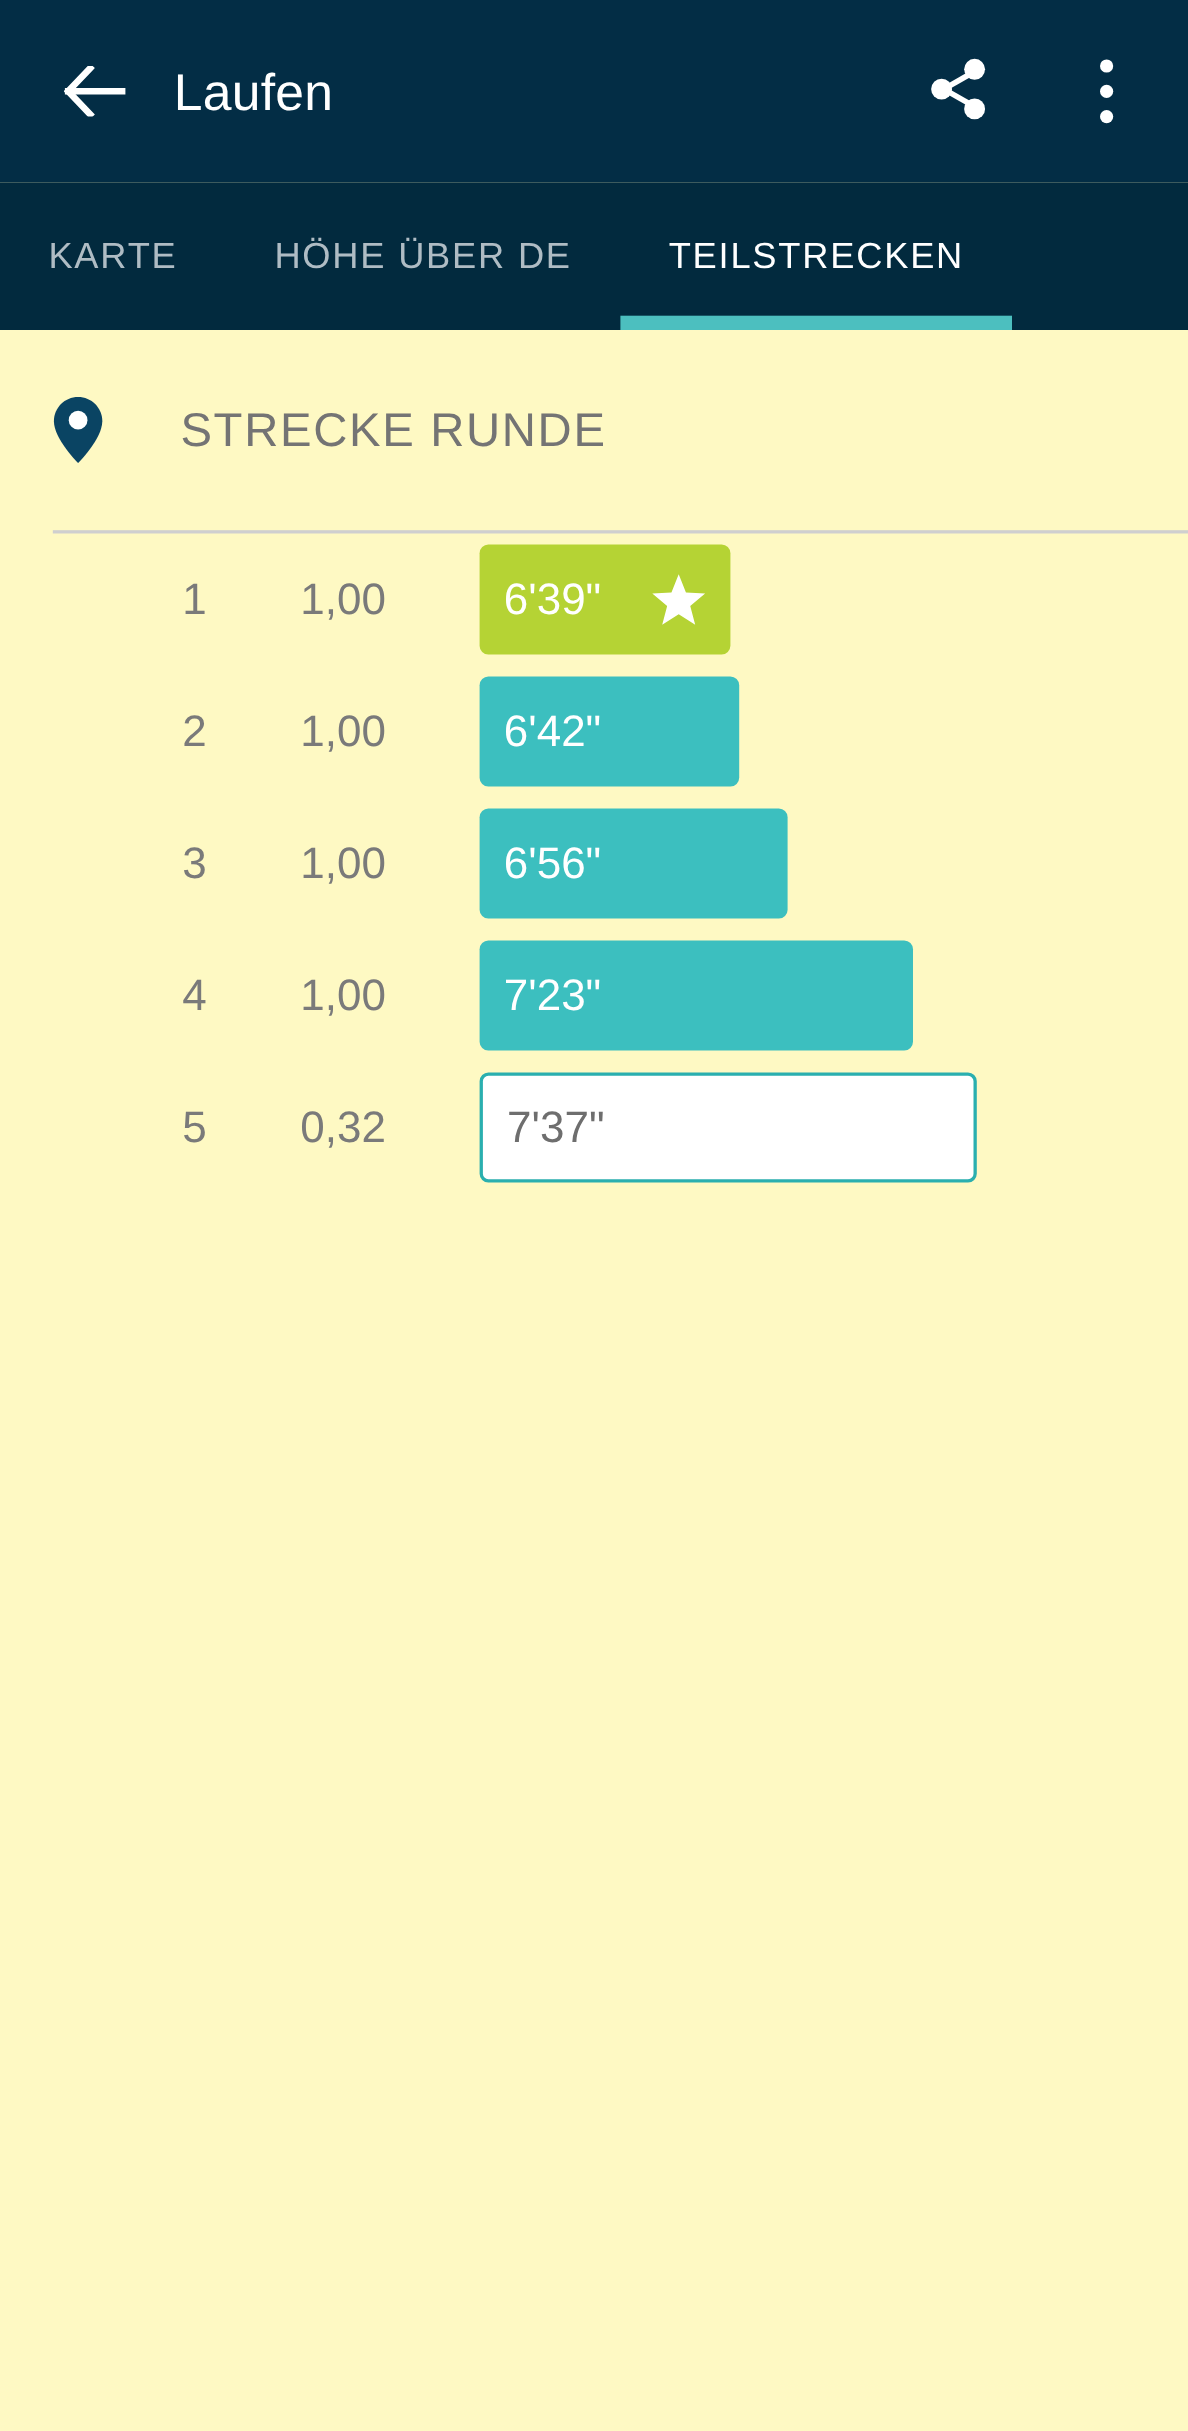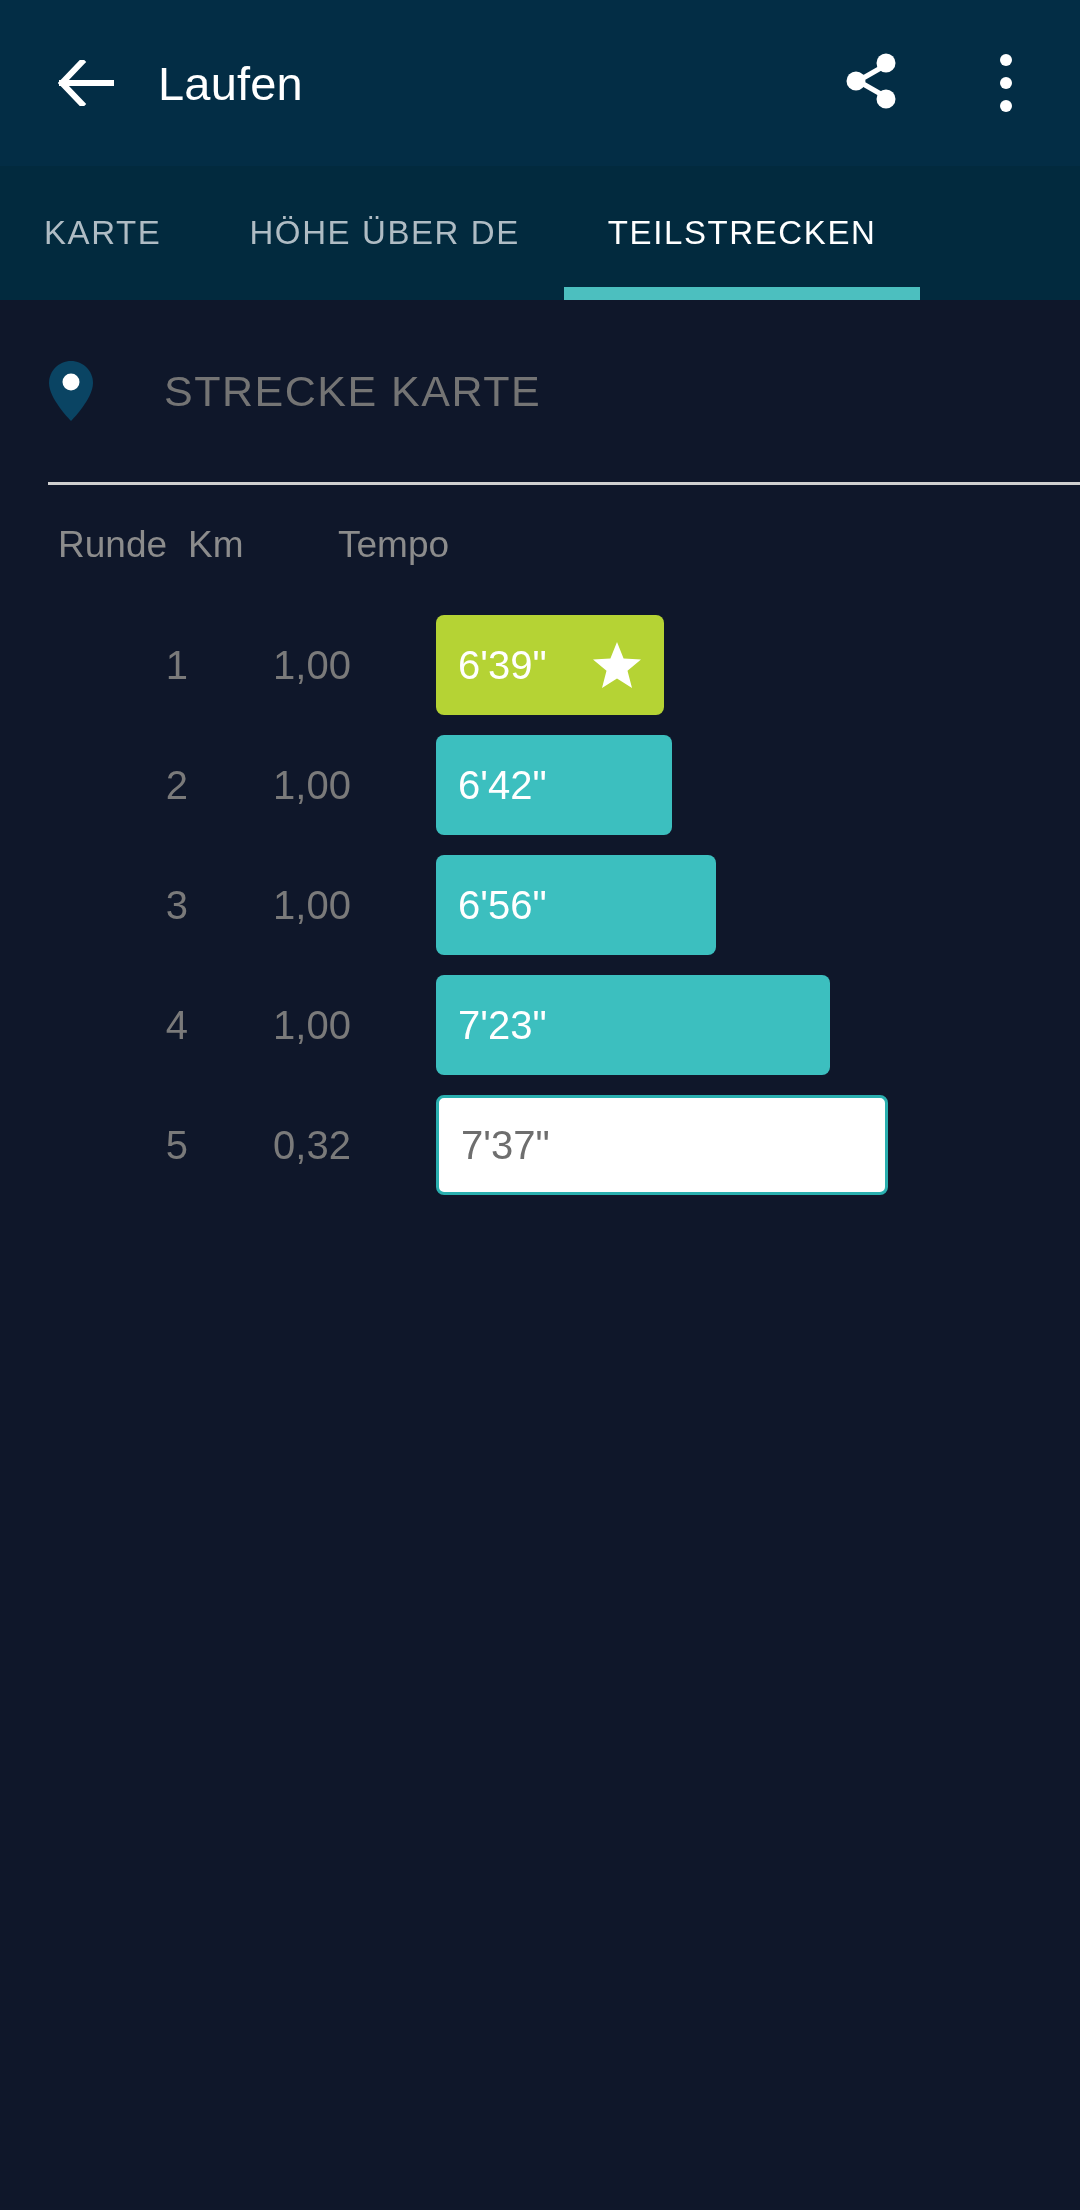--- a/index.html
+++ b/index.html
@@ -2,21 +2,21 @@
 <html><head>
 <meta charset="utf-8">
 <style>
   * { margin:0; padding:0; box-sizing:border-box; }
   html, body {
     width:1080px; height:2210px;
     background:#ffffff;
     font-family:"Liberation Sans", sans-serif;
     overflow:hidden;
   }
-  #app { position:relative; width:1080px; height:2210px; background:#0f172a; }
+  #app { position:relative; width:1080px; height:2210px; background:#fef9c3; }
 
   
   .appbar {
     position:absolute; left:0; top:0; width:1080px; height:166px;
     background:#032D45;
     display:flex; align-items:center;
   }
   .back-btn {
     width:96px; height:96px; margin-left:38px;
     display:flex; align-items:center; justify-content:center;
@@ -166,30 +166,25 @@
       </div>
   </div>
 
   <div class="section-header">
     <span class="pin-icon">
       <svg width="46" height="62" viewBox="0 0 46 62" aria-hidden="true">
         <path d="M23 1 C10.8 1 1 10.8 1 23 C1 39 23 61 23 61 C23 61 45 39 45 23 C45 10.8 35.2 1 23 1 Z" fill="#0A4463"></path>
         <circle cx="23" cy="22" r="8.5" fill="#ffffff"></circle>
       </svg>
     </span>
-    <span class="section-title">STRECKE KARTE</span>
+    <span class="section-title">STRECKE RUNDE</span>
   </div>
   <div class="divider"></div>
 
   <div class="table">
-    <div class="table-head">
-      <div class="col-runde">Runde</div>
-      <div class="col-km">Km</div>
-      <div class="col-tempo">Tempo</div>
-    </div>
     <div id="rows-container">
         <div class="table-row">
           <div class="col-runde cell-num">1</div>
           <div class="col-km cell-num">1,00</div>
           <div class="col-tempo bar-wrap">
             <div class="bar bar-best" style="width: 228px;">
               <span class="bar-label">6'39"</span>
               <span class="star-icon">
                 <svg width="50" height="48" viewBox="0 0 50 48" aria-hidden="true">
                   <polygon points="25,1 31.6,17.6 49,18.5 35.5,29.8 40,47 25,37.4 10,47 14.5,29.8 1,18.5 18.4,17.6" fill="#ffffff"></polygon>

